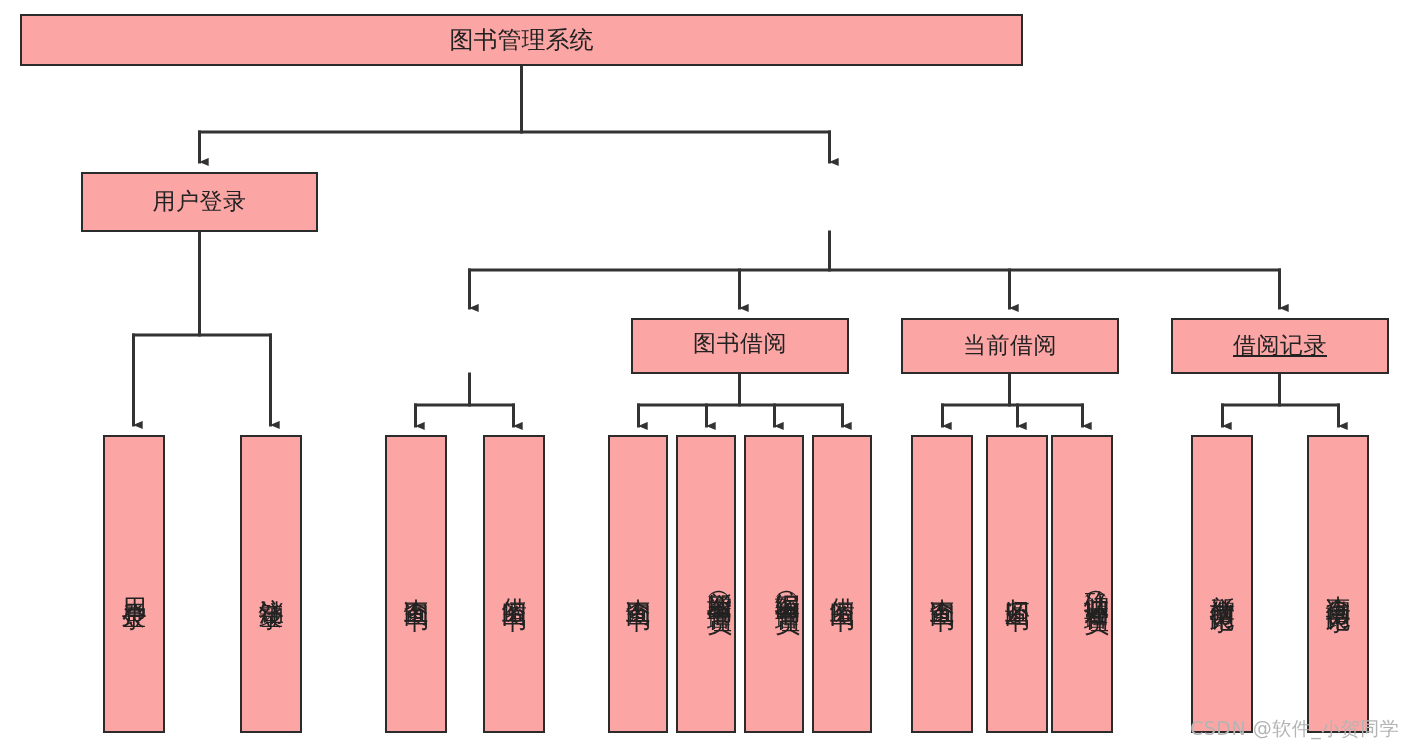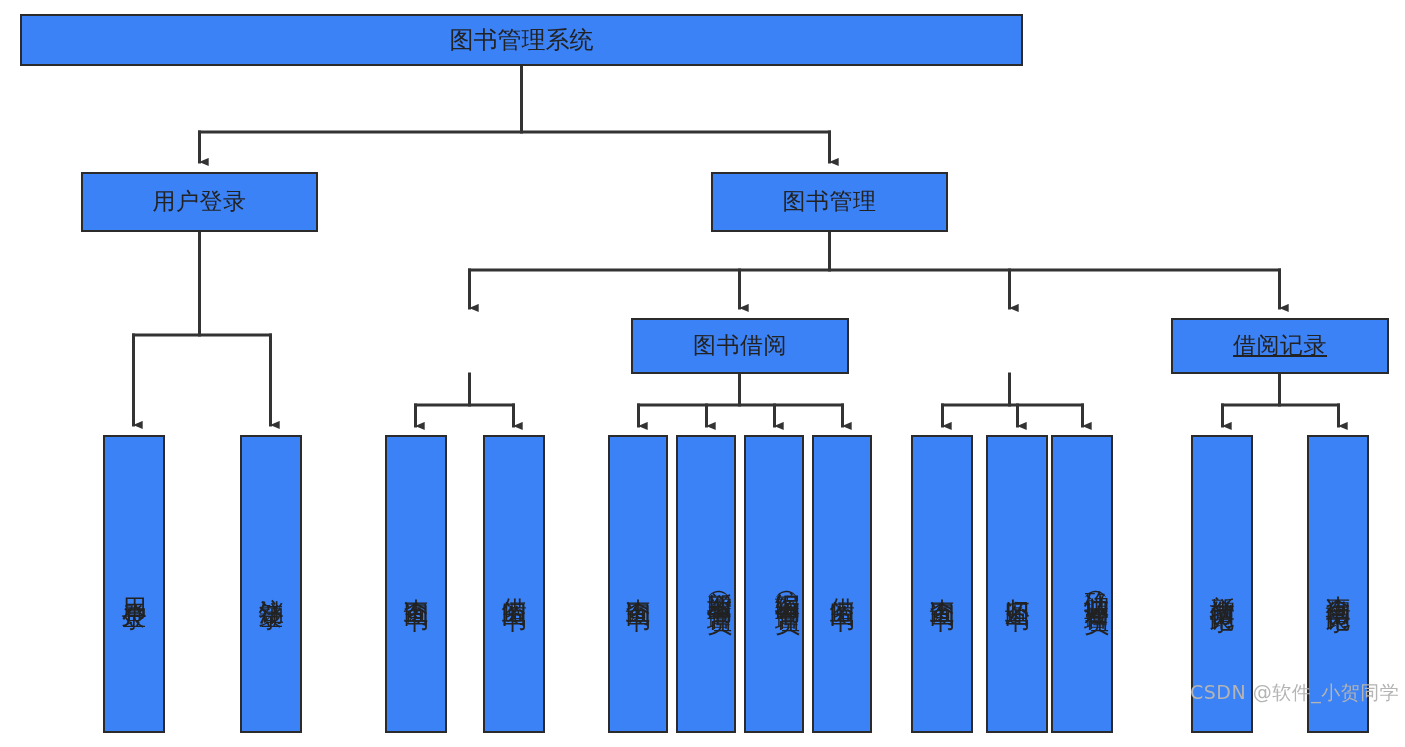--- a/index.html
+++ b/index.html
@@ -21,21 +21,21 @@
   #diagram-svg {
     position: absolute;
     left: 0;
     top: 0;
     width: 1405px;
     height: 747px;
   }
   .node {
     position: absolute;
     box-sizing: border-box;
-    background: #3b82f6;
+    background: #fca5a5;
     border: 2.5px solid #2b2b2b;
     display: flex;
     align-items: center;
     justify-content: center;
     color: #222222;
     line-height: 1.18;
   }
   .node-h {
     font-size: 23px;
     letter-spacing: 0.5px;
@@ -124,26 +124,26 @@
     </g>
   </svg>
 
   <div class="node node-root" style="left:20px; top:14px; width:1003px; height:52px;">
     <span>图书管理系统</span>
   </div>
 
   <div class="node node-h" style="left:81px; top:172px; width:237px; height:60px;">
     <span>用户登录</span>
   </div>
-  <div class="node node-h" style="left:711px; top:172px; width:237px; height:60px;">
-    <span>图书管理</span>
+
+  <div class="node node-h" style="left:631px; top:318px; width:218px; height:56px;font-family:Liberation Mono, monospace;">
+    <span>图书借阅</span>
   </div>
-
-  <div class="node node-h" style="left:631px; top:318px; width:218px; height:56px;">
-    <span>图书借阅</span>
+  <div class="node node-h" style="left:901px; top:318px; width:218px; height:56px;">
+    <span>当前借阅</span>
   </div>
   <div class="node node-h" style="left:1171px; top:318px; width:218px; height:56px;text-decoration:underline;">
     <span>借阅记录</span>
   </div>
 
   <div class="node node-v vcenter" style="left:103px; top:435px; width:62px; height:298px;">
     <span>用户登录</span>
   </div>
   <div class="node node-v vcenter" style="left:240px; top:435px; width:62px; height:298px;">
     <span>注销登录</span>
@@ -179,15 +179,15 @@
     <span>确认归还（管理员）</span>
   </div>
 
   <div class="node node-v vcenter" style="left:1191px; top:435px; width:62px; height:298px;">
     <span>新增借阅记录</span>
   </div>
   <div class="node node-v vcenter" style="left:1307px; top:435px; width:62px; height:298px;">
     <span>查询借阅记录</span>
   </div>
 
-  <div class="watermark" style="left:1190px; top:680px;">CSDN @软件_小贺同学</div>
+  <div class="watermark" style="left:1190px; top:716px;">CSDN @软件_小贺同学</div>
 
 </div>
 
 </body></html>

